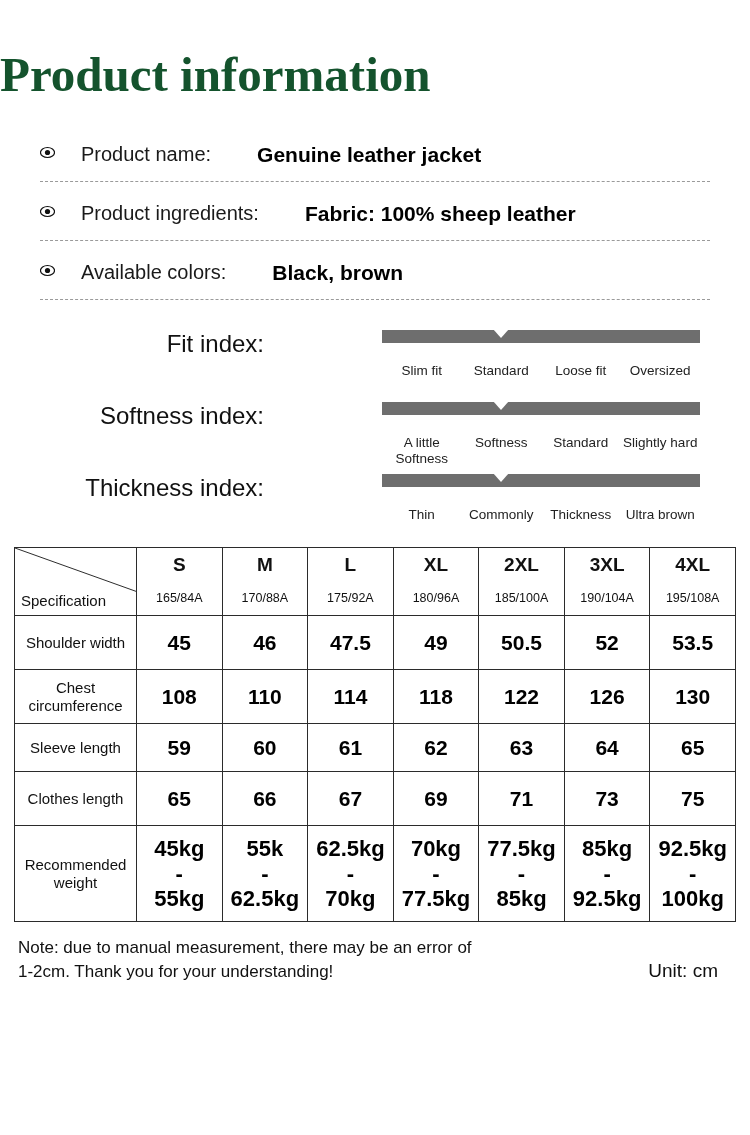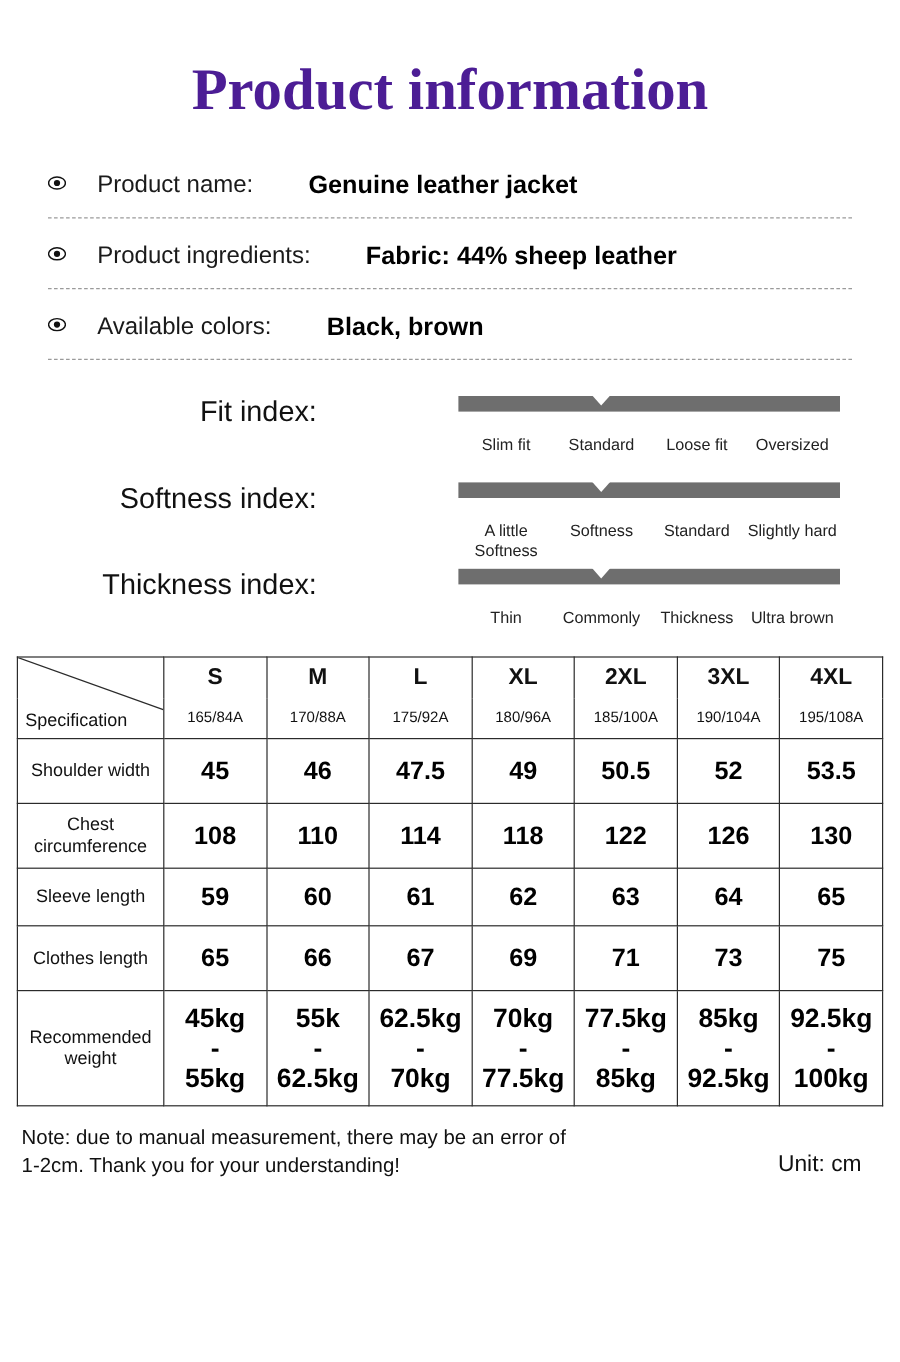--- a/index.html
+++ b/index.html
@@ -7,27 +7,26 @@
     margin: 0; padding: 0;
     width: 750px; height: 1135px;
     background: #ffffff;
     font-family: "Liberation Sans", sans-serif;
     color: #111;
   }
   .page { position: relative; width: 750px; height: 1135px; overflow: hidden; }
 
   
   .title {
-    text-align: center;
     font-family: "Liberation Serif", serif;
     font-weight: bold;
     font-size: 49px;
     letter-spacing: 0px;
     margin: 46px 0 0 0;
-    color: #4c1d95;
+    color: #14532d;
   }
 
   
   .info-block { margin: 34px 40px 0 40px; }
   .info-row {
     display: flex;
     align-items: flex-start;
     padding: 6px 0 14px 0;
     gap: 18px;
   }
@@ -231,21 +230,21 @@
     <hr class="dashed-sep">
 
     <div class="info-row">
       <span class="bullet-icon">
         <svg width="15" height="15" viewBox="0 0 15 15">
           <ellipse cx="7.5" cy="7.5" rx="7" ry="5" fill="none" stroke="#111" stroke-width="1.2"></ellipse>
           <circle cx="7.5" cy="7.5" r="2.6" fill="#111"></circle>
         </svg>
       </span>
       <span class="info-label">Product ingredients:</span>
-      <span class="info-value">Fabric: 44% sheep leather</span>
+      <span class="info-value">Fabric: 100% sheep leather</span>
     </div>
     <hr class="dashed-sep">
 
     <div class="info-row">
       <span class="bullet-icon">
         <svg width="15" height="15" viewBox="0 0 15 15">
           <ellipse cx="7.5" cy="7.5" rx="7" ry="5" fill="none" stroke="#111" stroke-width="1.2"></ellipse>
           <circle cx="7.5" cy="7.5" r="2.6" fill="#111"></circle>
         </svg>
       </span>

